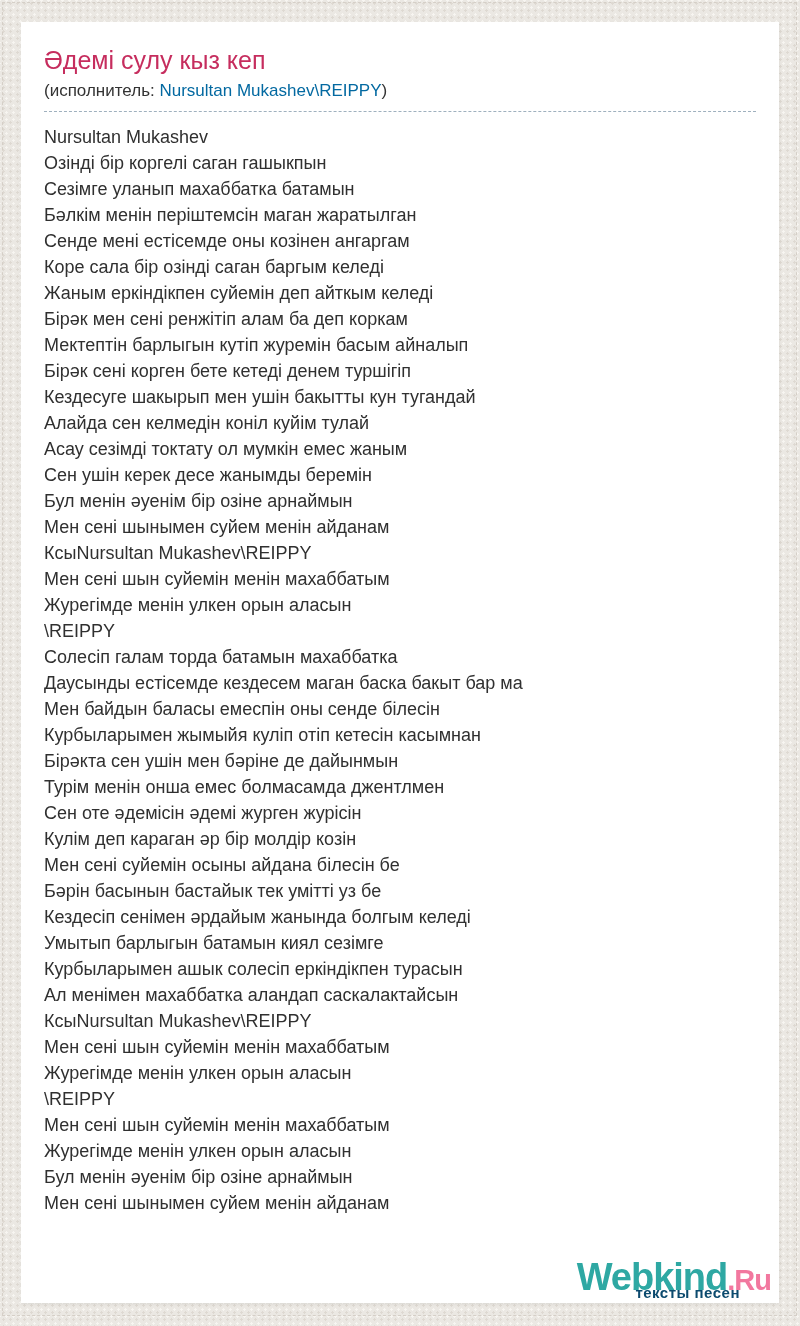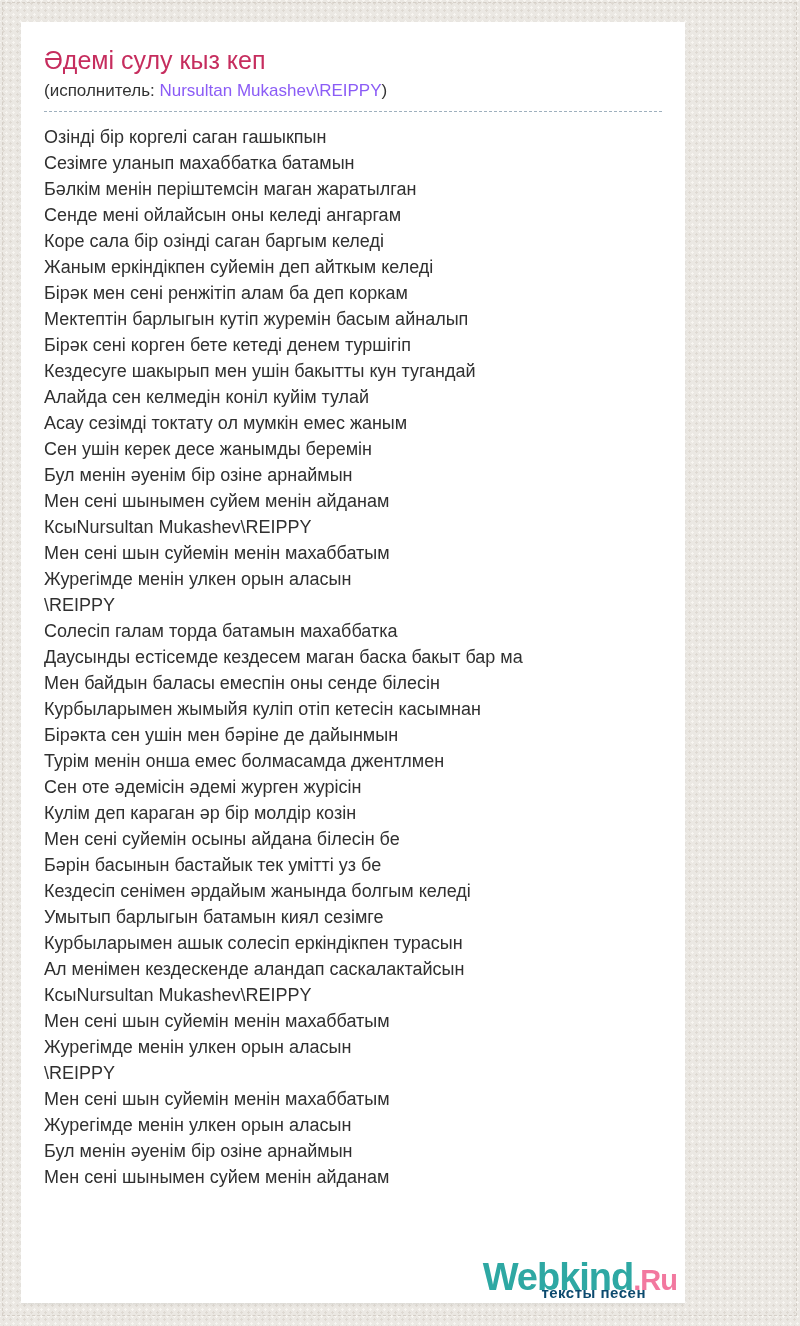--- a/index.html
+++ b/index.html
@@ -21,21 +21,21 @@
   }
   .page-edge {
     position: absolute;
     left: 2px; top: 2px; right: 3px; bottom: 10px;
     border: 1px dashed #d5cfc7;
     pointer-events: none;
   }
   .card {
     position: relative;
     box-sizing: border-box;
-    width: 664px;
+    width: 758px;
     height: 1281px;
     margin: 22px 0 0 21px;
     padding: 24px 23px 20px 23px;
     background: #ffffff;
     box-shadow: 0 1px 3px rgba(0,0,0,0.08);
   }
   h1.title {
     margin: 0;
     font-size: 25px;
     line-height: 1.15;
@@ -44,21 +44,21 @@
   }
   .subtitle {
     margin-top: 6px;
     font-size: 17px;
     line-height: 1.2;
     color: #333333;
     padding-bottom: 10px;
     border-bottom: 1px dashed #9fb0be;
   }
   .artist-link {
-    color: #8b5cf6;
+    color: #0369a1;
     text-decoration: none;
     cursor: pointer;
   }
   .lyrics {
     margin-top: 12px;
     font-size: 18px;
     line-height: 26px;
     color: #303030;
   }
   .lyric-line {
@@ -101,24 +101,25 @@
 
 <div class="card">
 
   <h1 class="title">Әдемі сулу кыз кеп</h1>
 
   <div class="subtitle">
     <span>(исполнитель: </span><a class="artist-link">Nursultan Mukashev\REIPPY</a><span>)</span>
   </div>
 
   <div class="lyrics" id="lyrics">
+      <div class="lyric-line">Nursultan Mukashev</div>
       <div class="lyric-line">Озінді бір коргелі саган гашыкпын</div>
       <div class="lyric-line">Сезімге уланып махаббатка батамын</div>
       <div class="lyric-line">Бәлкім менін періштемсін маган жаратылган</div>
-      <div class="lyric-line">Сенде мені ойлайсын оны келеді ангаргам</div>
+      <div class="lyric-line">Сенде мені естісемде оны козінен ангаргам</div>
       <div class="lyric-line">Коре сала бір озінді саган баргым келеді</div>
       <div class="lyric-line">Жаным еркіндікпен суйемін деп айткым келеді</div>
       <div class="lyric-line">Бірәк мен сені ренжітіп алам ба деп коркам</div>
       <div class="lyric-line">Мектептін барлыгын кутіп журемін басым айналып</div>
       <div class="lyric-line">Бірәк сені корген бете кетеді денем туршігіп</div>
       <div class="lyric-line">Кездесуге шакырып мен ушін бакытты кун тугандай</div>
       <div class="lyric-line">Алайда сен келмедін коніл куйім тулай</div>
       <div class="lyric-line">Асау сезімді токтату ол мумкін емес жаным</div>
       <div class="lyric-line">Сен ушін керек десе жанымды беремін</div>
       <div class="lyric-line">Бул менін әуенім бір озіне арнаймын</div>
@@ -133,21 +134,21 @@
       <div class="lyric-line">Курбыларымен жымыйя куліп отіп кетесін касымнан</div>
       <div class="lyric-line">Бірәкта сен ушін мен бәріне де дайынмын</div>
       <div class="lyric-line">Турім менін онша емес болмасамда джентлмен</div>
       <div class="lyric-line">Сен оте әдемісін әдемі журген журісін</div>
       <div class="lyric-line">Кулім деп караган әр бір молдір козін</div>
       <div class="lyric-line">Мен сені суйемін осыны айдана білесін бе</div>
       <div class="lyric-line">Бәрін басынын бастайык тек умітті уз бе</div>
       <div class="lyric-line">Кездесіп сенімен әрдайым жанында болгым келеді</div>
       <div class="lyric-line">Умытып барлыгын батамын киял сезімге</div>
       <div class="lyric-line">Курбыларымен ашык солесіп еркіндікпен турасын</div>
-      <div class="lyric-line">Ал менімен кездескенде аландап саскалактайсын</div>
+      <div class="lyric-line">Ал менімен махаббатка аландап саскалактайсын</div>
       <div class="lyric-line">КсыNursultan Mukashev\REIPPY</div>
       <div class="lyric-line">Мен сені шын суйемін менін махаббатым</div>
       <div class="lyric-line">Журегімде менін улкен орын аласын</div>
       <div class="lyric-line">\REIPPY</div>
       <div class="lyric-line">Мен сені шын суйемін менін махаббатым</div>
       <div class="lyric-line">Журегімде менін улкен орын аласын</div>
       <div class="lyric-line">Бул менін әуенім бір озіне арнаймын</div>
       <div class="lyric-line">Мен сені шынымен суйем менін айданам</div>
     </div>
 

